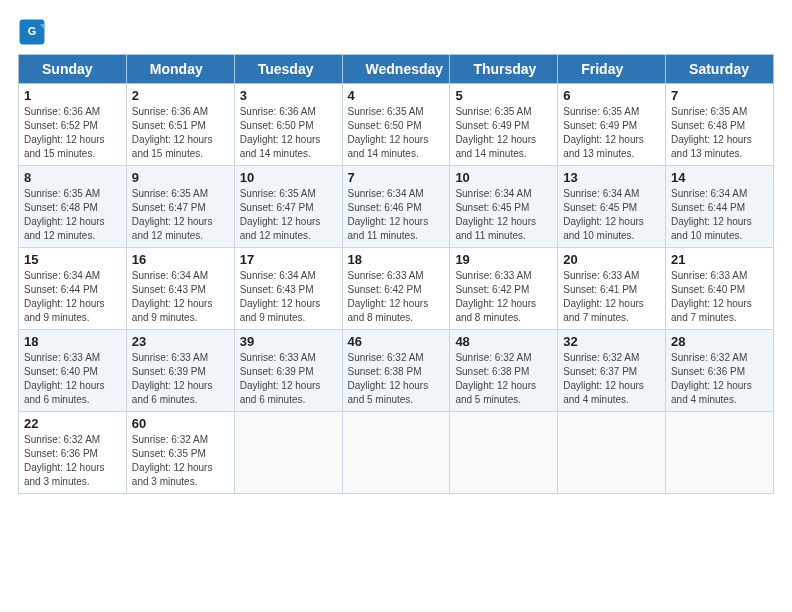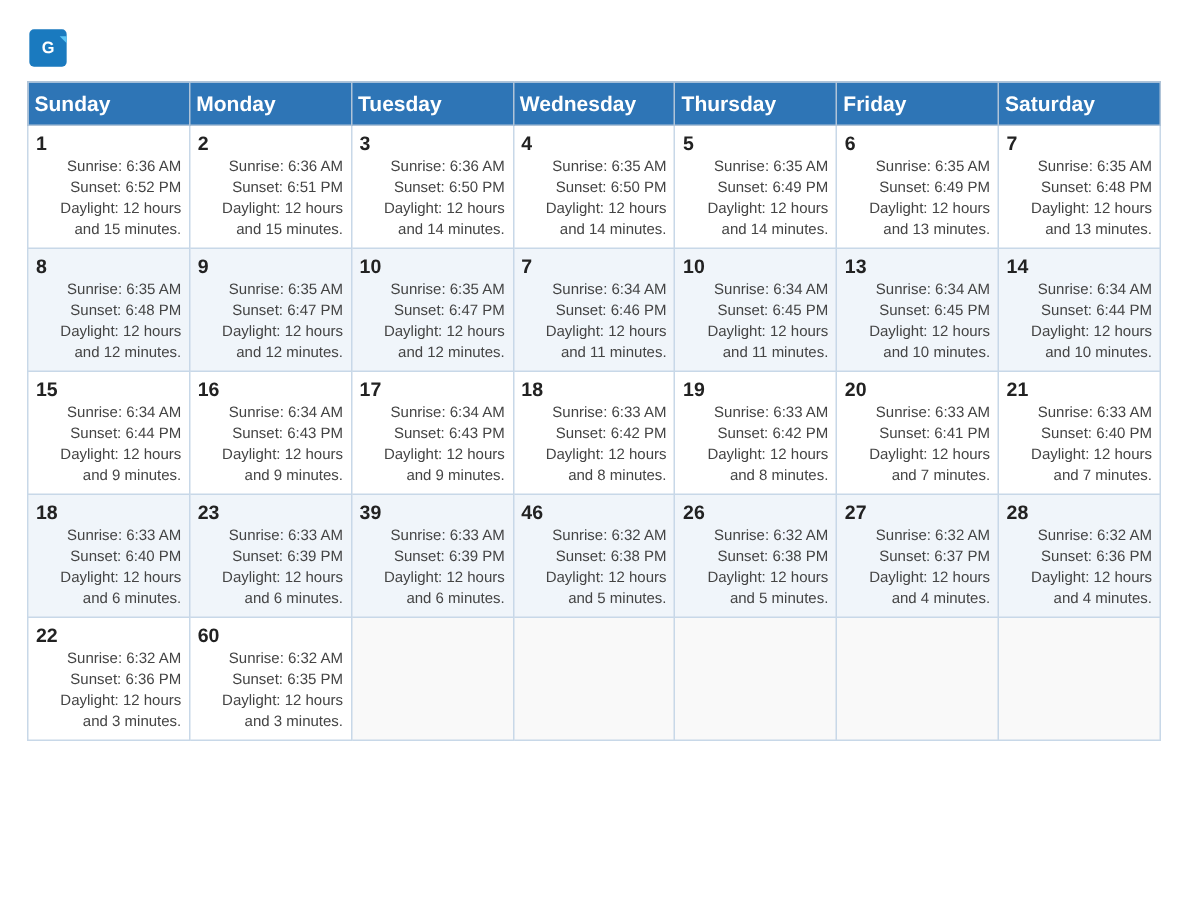--- a/index.html
+++ b/index.html
@@ -53,21 +53,21 @@
     }
     .calendar {
       width: 100%;
       border-collapse: collapse;
       table-layout: fixed;
     }
     .calendar th {
       background-color: #2e75b6;
       color: #fff;
       text-align: left;
-      padding: 6px 4px;
+      padding: 6px 23px;
       font-size: 14px;
       font-weight: bold;
       border: 1px solid #b0c4d8;
     }
     .calendar td {
       border: 1px solid #c8d8e8;
       vertical-align: top;
       padding: 4px 5px;
       font-size: 10.5px;
       color: #333;
@@ -81,21 +81,20 @@
       font-size: 13px;
       font-weight: bold;
       color: #222;
       display: block;
       margin-bottom: 2px;
     }
     .day-info {
       font-size: 10px;
       color: #444;
       line-height: 1.4;
-      text-align: right;
     }
     .empty {
       background: #f9f9f9 !important;
     }
   </style>
 </head>
 <body>
 
 <div class="container">
   <div class="header-row">
@@ -306,28 +305,28 @@
 and 6 minutes.</div>
           </td>
           <td>
             <span class="day-num">46</span>
             <div class="day-info" style="white-space: pre-line;">Sunrise: 6:32 AM
 Sunset: 6:38 PM
 Daylight: 12 hours
 and 5 minutes.</div>
           </td>
           <td>
-            <span class="day-num">26</span>
+            <span class="day-num">48</span>
             <div class="day-info" style="white-space: pre-line;">Sunrise: 6:32 AM
 Sunset: 6:38 PM
 Daylight: 12 hours
 and 5 minutes.</div>
           </td>
           <td>
-            <span class="day-num">27</span>
+            <span class="day-num">32</span>
             <div class="day-info" style="white-space: pre-line;">Sunrise: 6:32 AM
 Sunset: 6:37 PM
 Daylight: 12 hours
 and 4 minutes.</div>
           </td>
           <td>
             <span class="day-num">28</span>
             <div class="day-info" style="white-space: pre-line;">Sunrise: 6:32 AM
 Sunset: 6:36 PM
 Daylight: 12 hours

